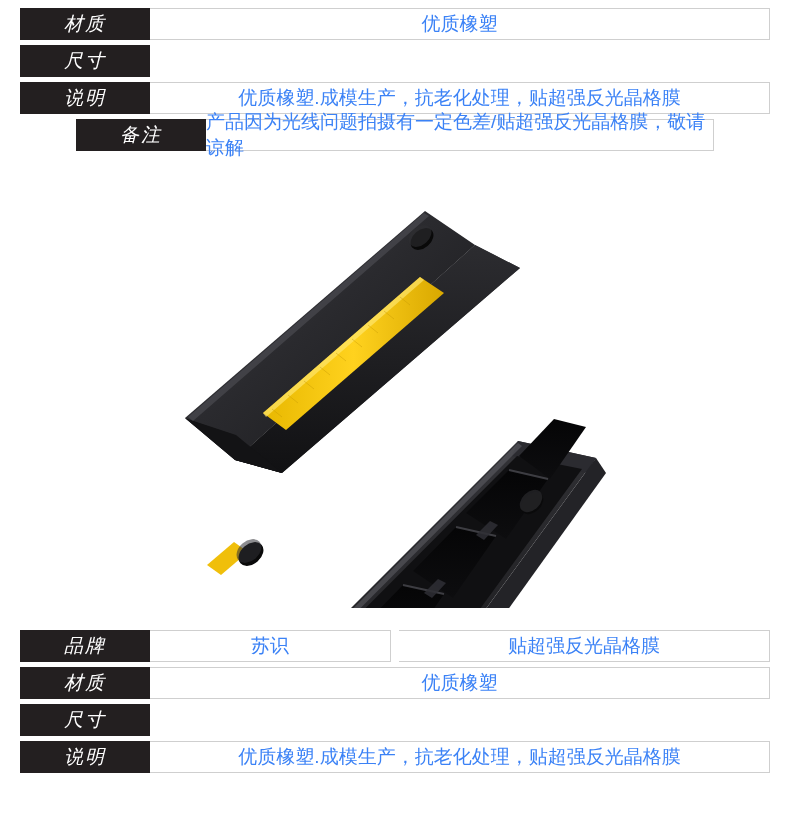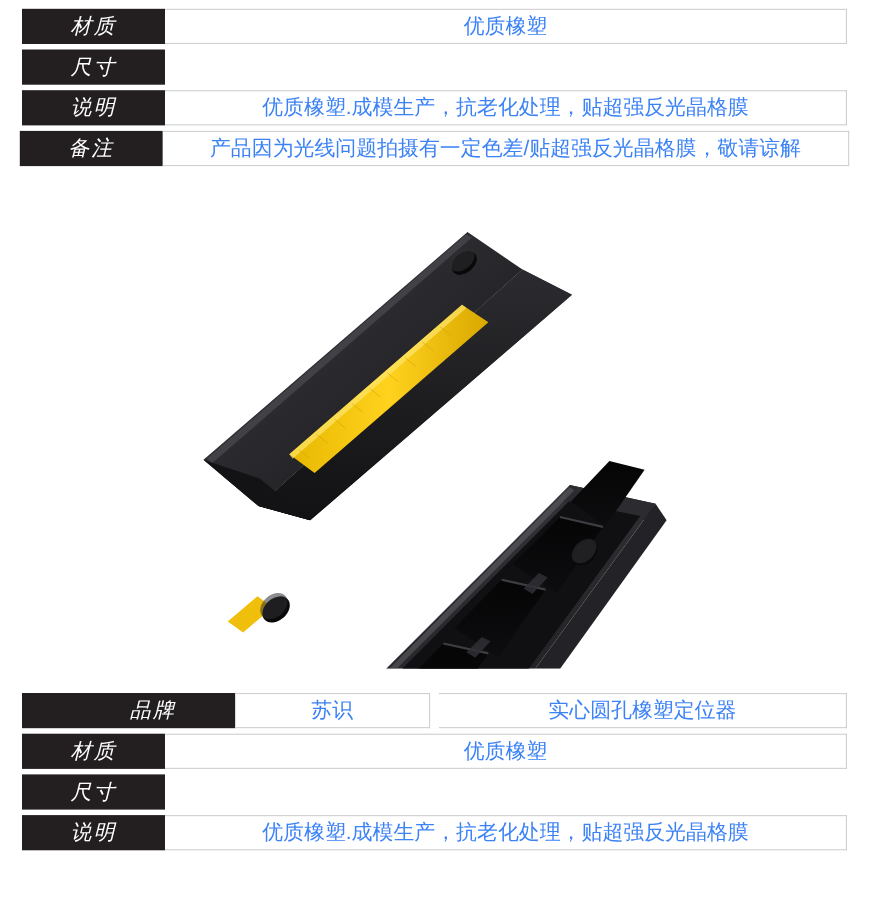--- a/index.html
+++ b/index.html
@@ -75,21 +75,21 @@
   }
   .bottom-block .cell-label { width: 130px; }
   .split-row {
     display: flex;
     margin-bottom: 5px;
   }
   .split-half {
     display: flex;
     flex: 1;
   }
-  .split-half .cell-label { width: 150px; padding-left: 44px; }
+  .split-half .cell-label { width: 130px; }
   .split-gap { width: 8px; }
 
   .nowrap { white-space: nowrap; }
 </style>
 </head>
 <body>
 
 <div class="page">
 
   <div class="top-block">
@@ -101,21 +101,21 @@
 
     <div class="spec-row" style="width:750px;margin:0 auto 5px auto;">
       <div class="cell-label">尺寸</div>
     </div>
 
     <div class="spec-row" style="width:750px;margin:0 auto 5px auto;">
       <div class="cell-label">说明</div>
       <div class="cell-value">优质橡塑.成模生产，抗老化处理，贴超强反光晶格膜</div>
     </div>
 
-    <div class="spec-row" style="width:754px;margin:0 auto 5px auto;">
+    <div class="spec-row" style="width:638px;margin:0 auto 5px auto;">
       <div class="cell-label">备注</div>
       <div class="cell-value">产品因为光线问题拍摄有一定色差/贴超强反光晶格膜，敬请谅解</div>
     </div>
 
   </div>
 
   <div class="image-area">
     <svg class="photo-stage" viewBox="0 0 750 435" preserveAspectRatio="xMidYMid meet">
       <defs>
         <linearGradient id="topFace" x1="0" y1="0" x2="1" y2="1">
@@ -235,21 +235,21 @@
 
   <div class="bottom-block">
 
     <div class="split-row" style="width:750px;margin:0 auto 5px auto;">
       <div class="split-half">
         <div class="cell-label">品牌</div>
         <div class="cell-value">苏识</div>
       </div>
       <div class="split-gap"></div>
       <div class="split-half">
-        <div class="cell-value nowrap">实心圆孔橡塑定位器</div>
+        <div class="cell-value nowrap">贴超强反光晶格膜</div>
       </div>
     </div>
 
     <div class="spec-row" style="width:750px;margin:0 auto 5px auto;">
       <div class="cell-label">材质</div>
       <div class="cell-value">优质橡塑</div>
     </div>
 
     <div class="spec-row" style="width:750px;margin:0 auto 5px auto;">
       <div class="cell-label">尺寸</div>

